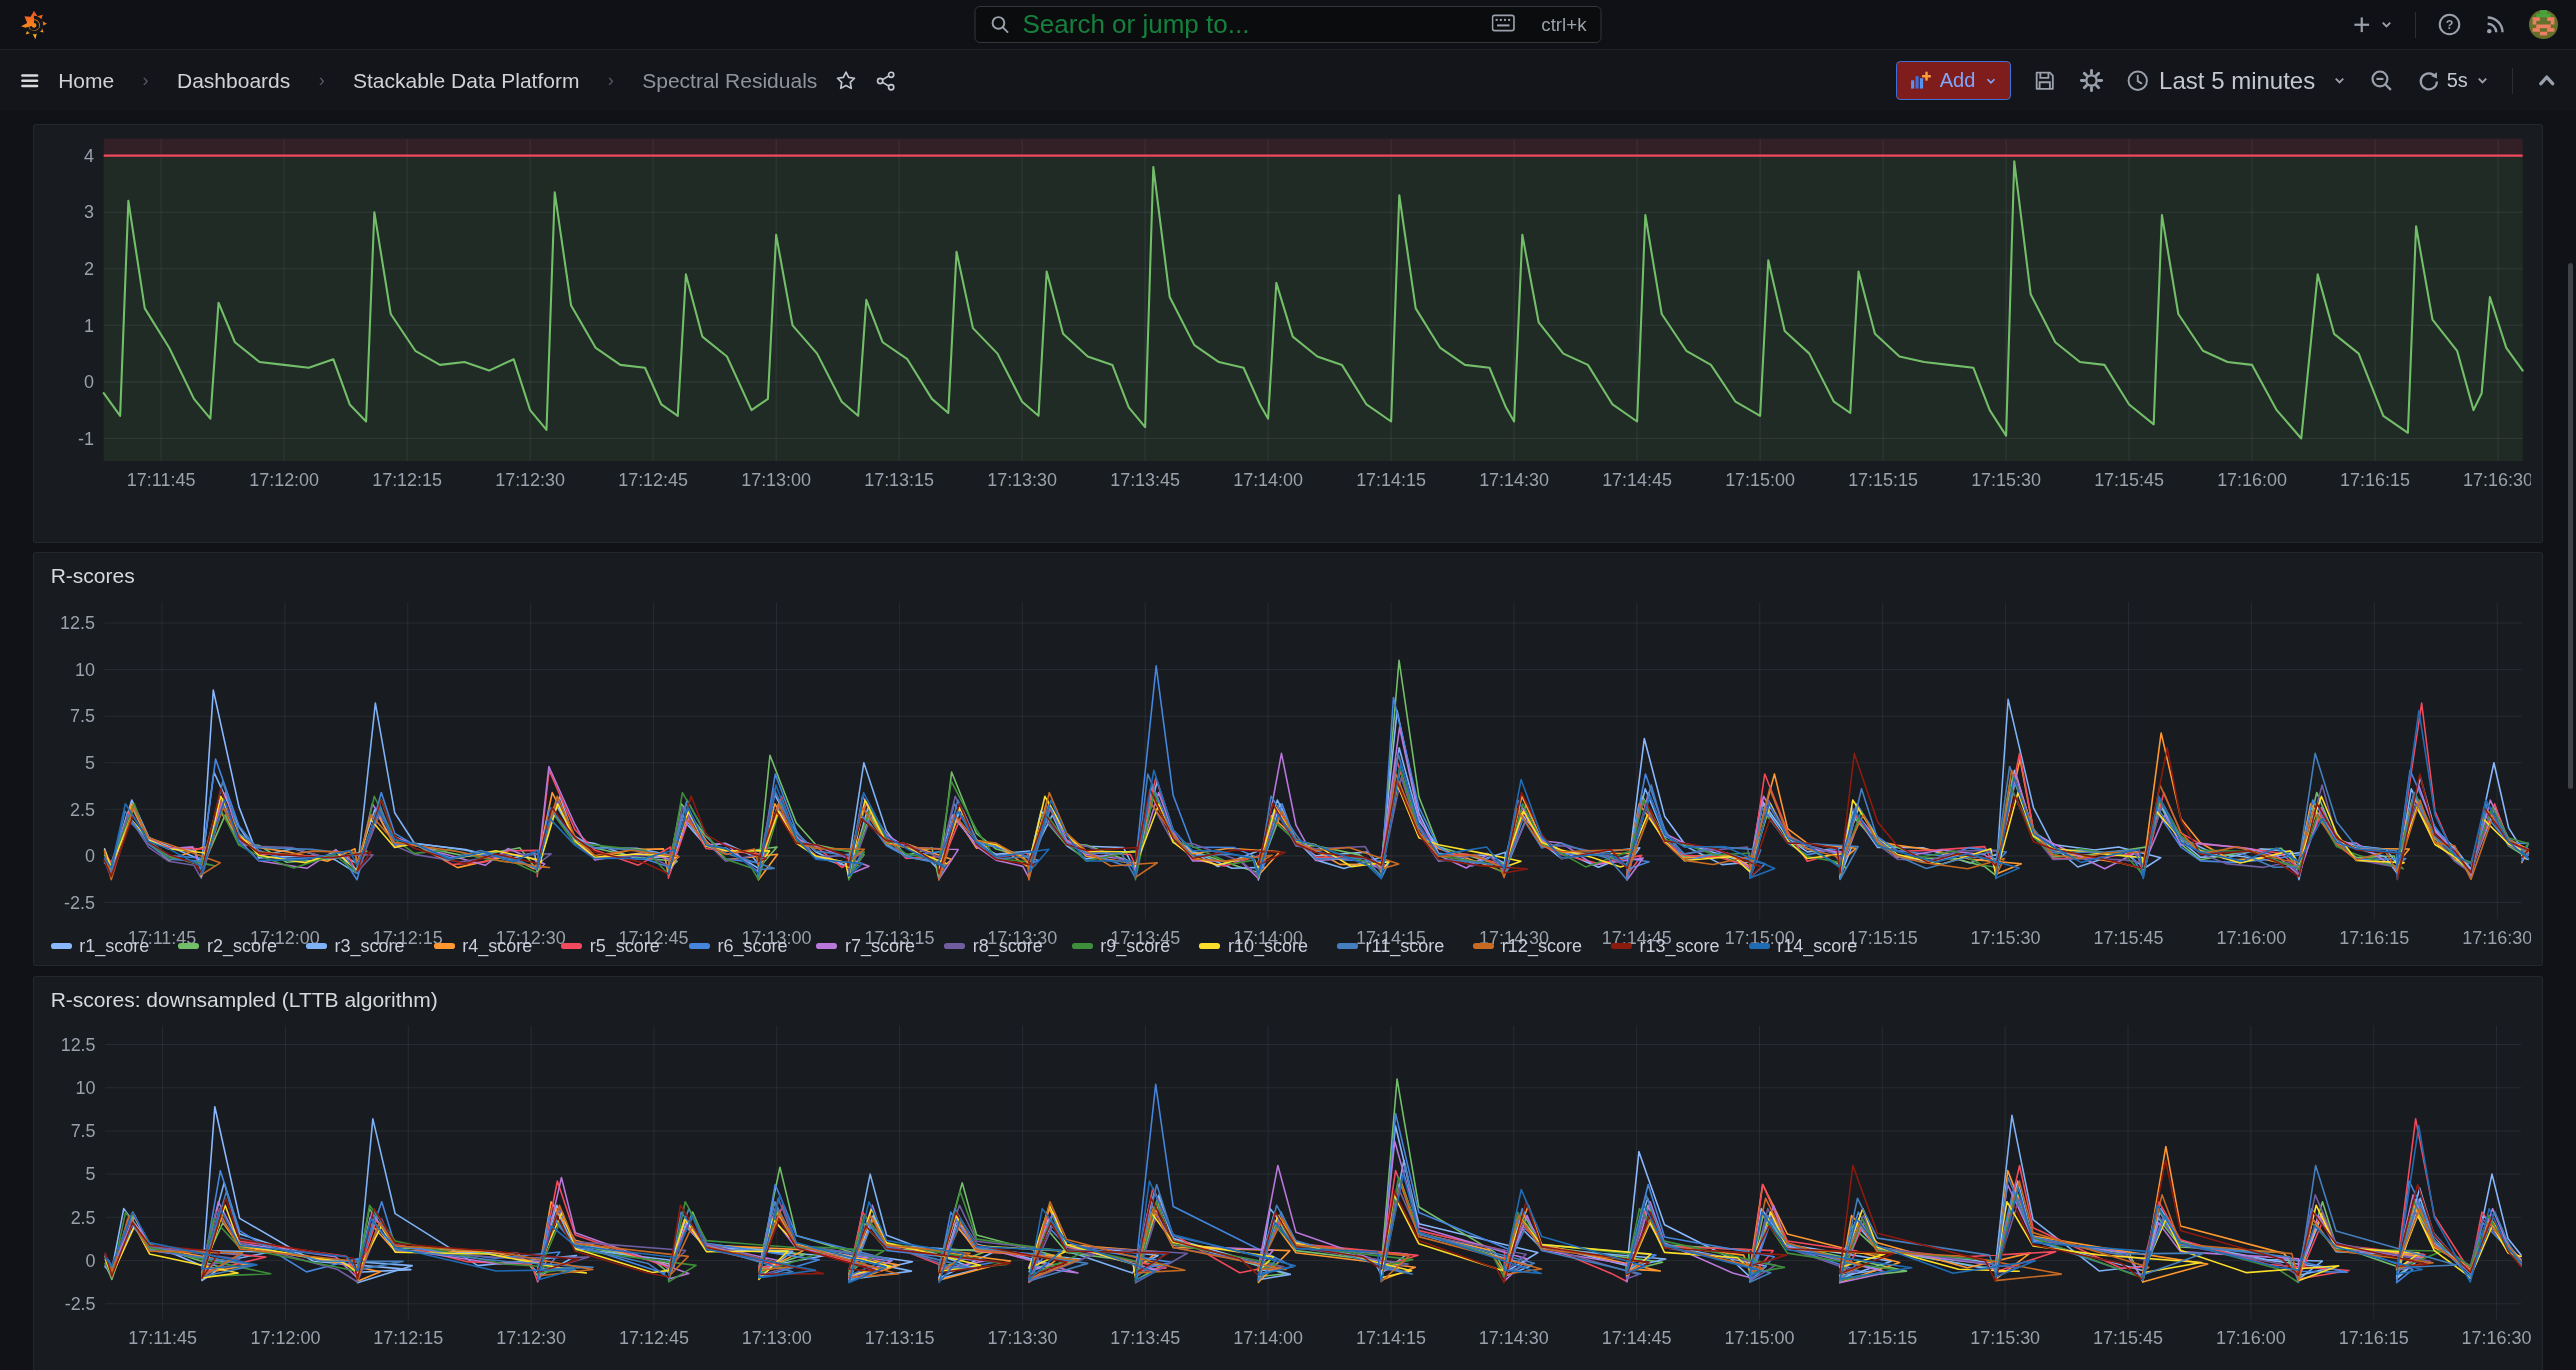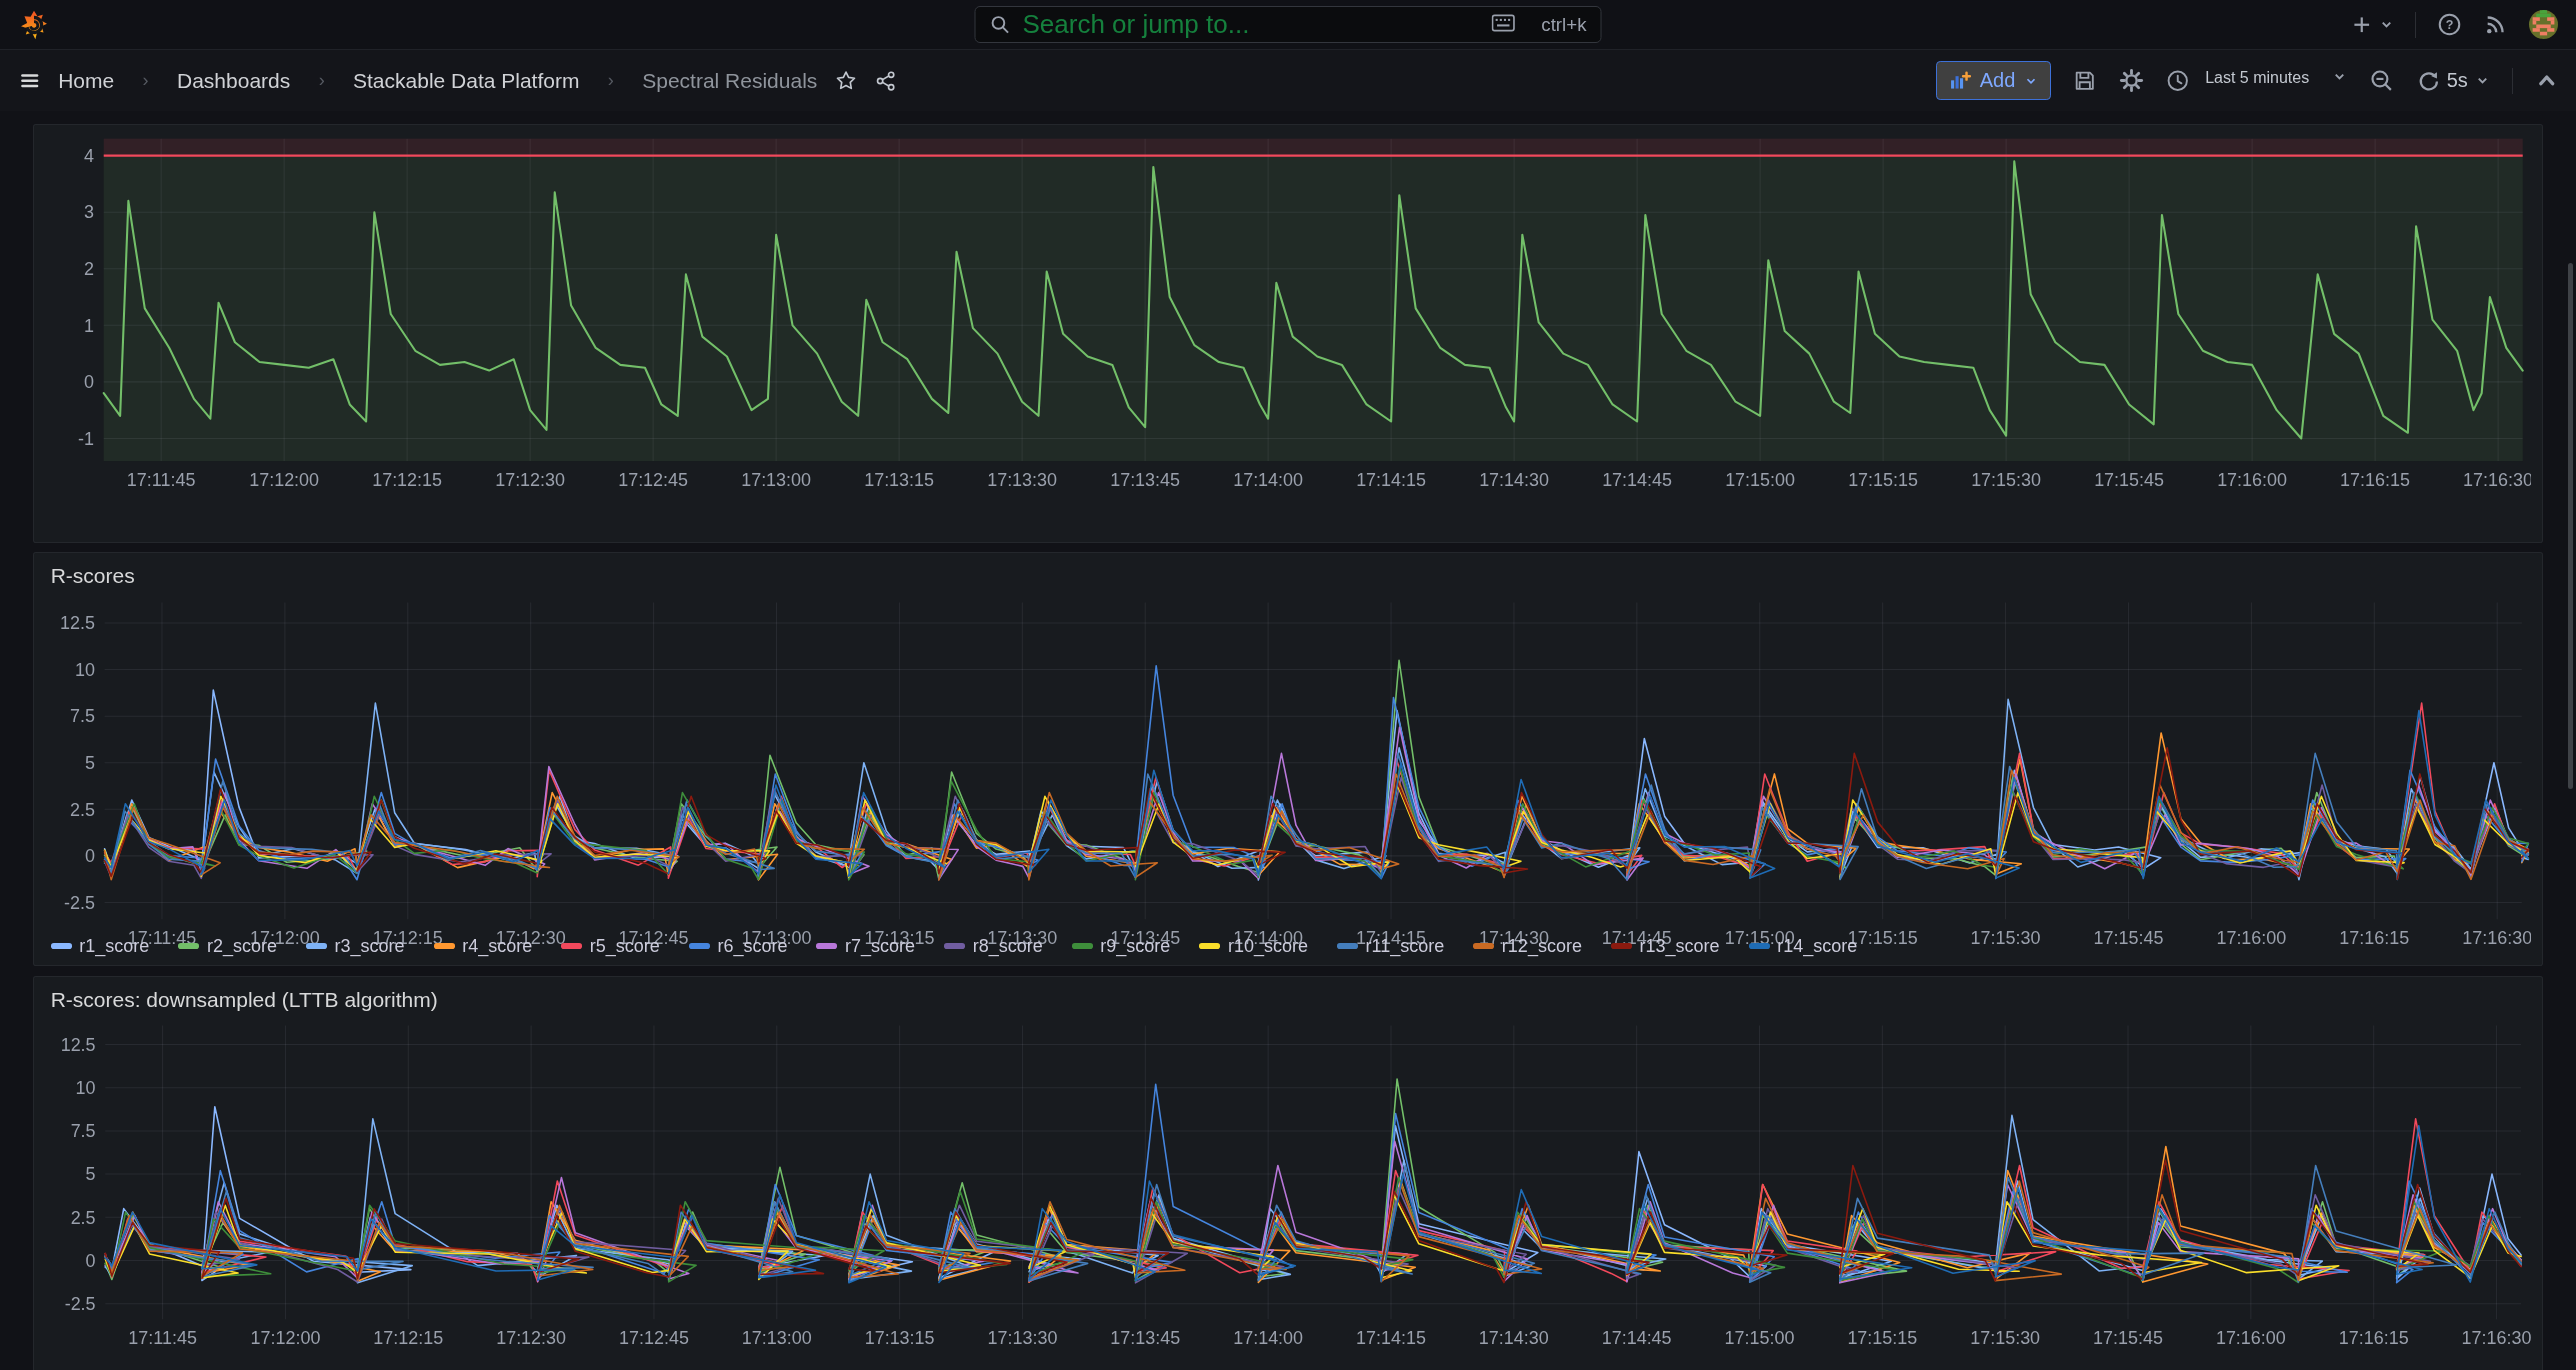--- a/index.html
+++ b/index.html
@@ -26,22 +26,22 @@
     background:#14151a;box-sizing:border-box}
   .hamburger{margin-right:9.7px}
   .crumbs{display:flex;align-items:center;gap:27px;font-size:21px}
   .crumb{color:#d0d2d6;cursor:pointer;white-space:nowrap}
   .crumb.current{color:#8f949c}
   .csep{color:#565a62;font-size:18px;padding:0 1.4px}
   .hdr-ico{margin-left:11px}
   .toolbar{margin-left:auto;display:flex;align-items:center;gap:22px}
   .add-btn{display:flex;align-items:center;gap:8.3px;height:39px;padding:0 12.5px;
     border:1px solid #3D71D9;border-radius:4.2px;color:#7EA8FF;font-size:20px;font-weight:500;
-    background:#404040;cursor:pointer}
-  .tpick{display:flex;gap:16px;color:#c3c8d0;font-size:16px;cursor:pointer}
+    background:#7f1d1d;cursor:pointer}
+  .tpick{display:flex;align-items:center;gap:10px;color:#c3c8d0;font-size:24px;cursor:pointer}
   .interval{display:flex;align-items:center;gap:7px;color:#c3c8d0;font-size:20px;cursor:pointer}
   
   .content{padding:12.5px 33px 0 33px}
   .panel{background:#181B1F;border:0.7px solid rgba(204,204,220,0.07);border-radius:2.8px;
     margin-bottom:9.7px;display:flex;flex-direction:column;padding:8.3px 12.5px 5.5px;box-sizing:border-box}
   #p1{height:419px} #p2{height:414px} #p3{height:492px}
   .panel-title{font-size:21px;font-weight:500;color:#D8D9DA;padding:2.8px 4.2px 8.3px;cursor:pointer}
   .chart{flex:1;min-height:0}
   .legend{display:flex;flex-wrap:nowrap;gap:29px;padding:7px 4.2px 2.8px;overflow:hidden}
   .legend-item{display:flex;align-items:center;gap:7.6px;font-size:18px;color:#ccccdc;cursor:pointer;white-space:nowrap}

